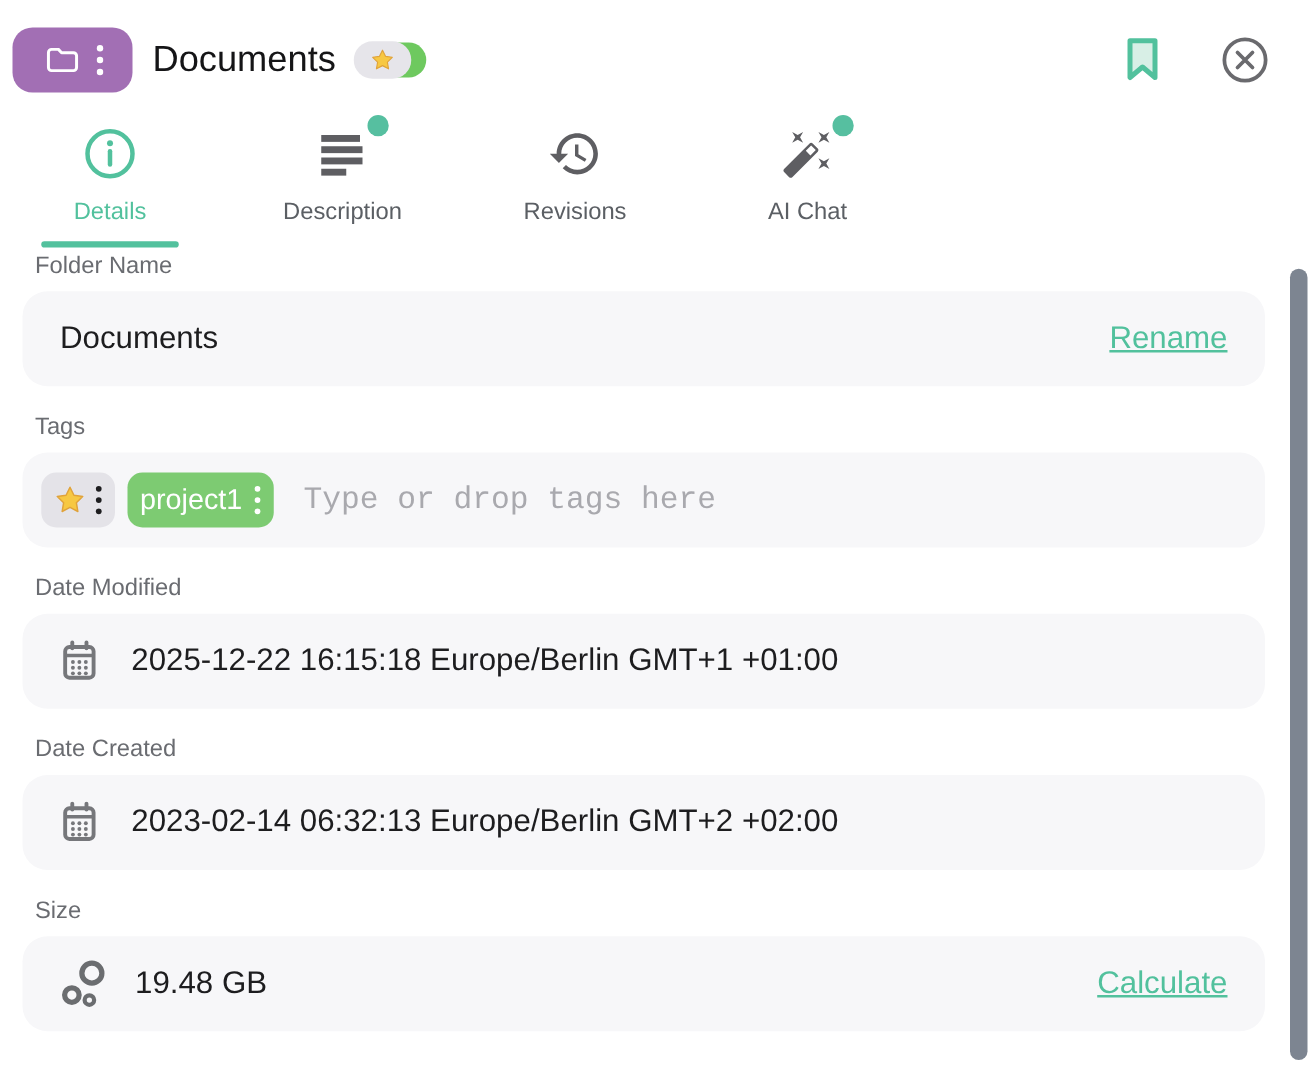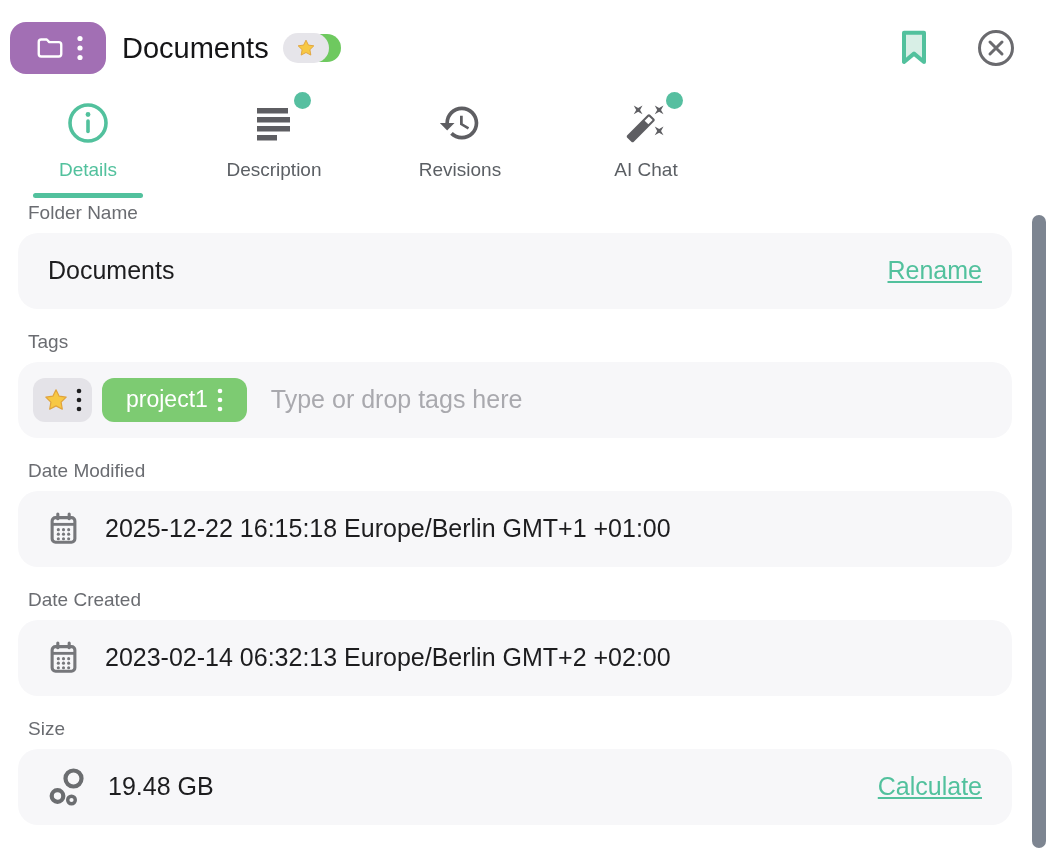--- a/index.html
+++ b/index.html
@@ -133,29 +133,29 @@
   .tags-row { padding: 0 15px; }
   .tag-pill {
     height: 44px;
     border-radius: 12px;
     display: flex; align-items: center;
     padding: 0 10px;
     cursor: pointer;
     flex-shrink: 0;
   }
   .tag-star { background: #e4e3e8; }
-  .tag-green { background: #7dcb72; margin-left: 10px; padding: 0 24px; }
+  .tag-green { background: #7dcb72; margin-left: 10px; padding: 0 10px; }
   .tag-green .tag-text {
     color: #ffffff; font-size: 23px; font-weight: 500; margin-right: 9px;
   }
   .tag-star svg.star { margin-right: 7px; }
   .tags-input {
     flex: 1;
     border: none; outline: none; background: transparent;
-    font-family: Liberation Sans, sans-serif;
+    font-family: Liberation Mono, monospace;
     font-size: 25px;
     color: #1d1d1f;
     margin-left: 24px;
     min-width: 50px;
   }
   .tags-input::placeholder { color: #a9a9ae; }
 
   
   .scrollbar-thumb {
     position: absolute;

